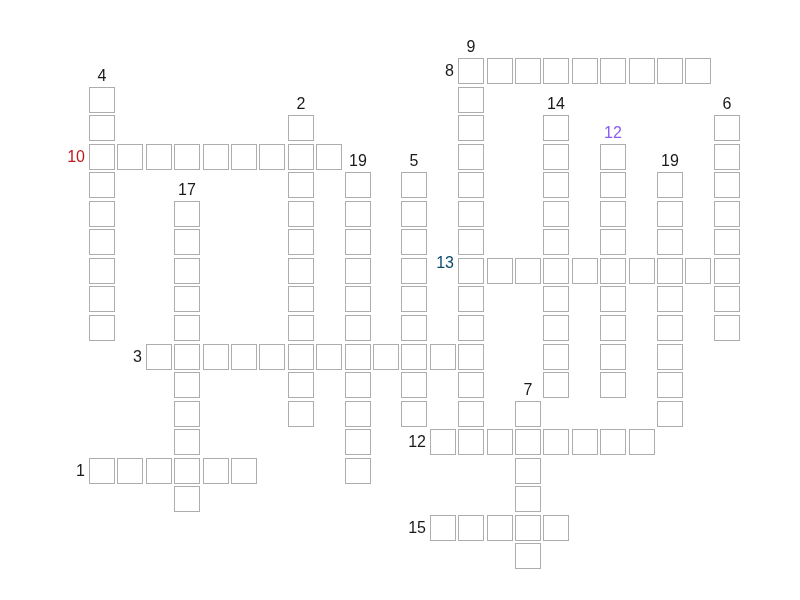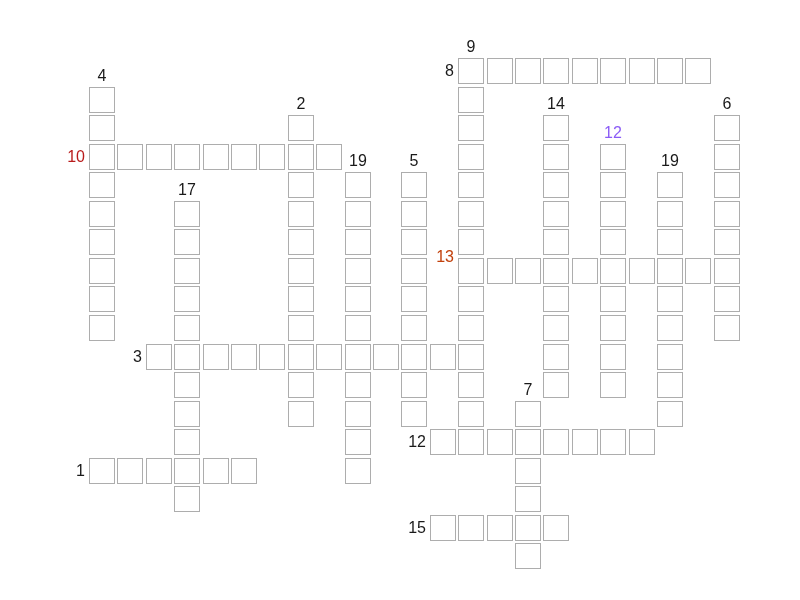--- a/index.html
+++ b/index.html
@@ -166,21 +166,21 @@
     <div class="cell" style="left: 600px; top: 344px; background: rgb(255, 255, 255); border-color: rgb(173, 173, 173);"></div>
     <div class="cell" style="left: 600px; top: 372px; background: rgb(255, 255, 255); border-color: rgb(173, 173, 173);"></div>
     <div class="num down" style="color: #8b5cf6; left: 600px; top: 124px;">12</div>
     <div class="cell" style="left: 487px; top: 258px; background: rgb(255, 255, 255); border-color: rgb(173, 173, 173);"></div>
     <div class="cell" style="left: 515px; top: 258px; background: rgb(255, 255, 255); border-color: rgb(173, 173, 173);"></div>
     <div class="cell" style="left: 543px; top: 258px; background: rgb(255, 255, 255); border-color: rgb(173, 173, 173);"></div>
     <div class="cell" style="left: 572px; top: 258px; background: rgb(255, 255, 255); border-color: rgb(173, 173, 173);"></div>
     <div class="cell" style="left: 629px; top: 258px; background: rgb(255, 255, 255); border-color: rgb(173, 173, 173);"></div>
     <div class="cell" style="left: 657px; top: 258px; background: rgb(255, 255, 255); border-color: rgb(173, 173, 173);"></div>
     <div class="cell" style="left: 685px; top: 258px; background: rgb(255, 255, 255); border-color: rgb(173, 173, 173);"></div>
-    <div class="num across" style="color: #c2410c; left: 424px; top: 244px;">13</div>
+    <div class="num across" style="color: #0c4a6e; left: 424px; top: 250px;">13</div>
     <div class="cell" style="left: 543px; top: 115px; background: rgb(255, 255, 255); border-color: rgb(173, 173, 173);"></div>
     <div class="cell" style="left: 543px; top: 144px; background: rgb(255, 255, 255); border-color: rgb(173, 173, 173);"></div>
     <div class="cell" style="left: 543px; top: 172px; background: rgb(255, 255, 255); border-color: rgb(173, 173, 173);"></div>
     <div class="cell" style="left: 543px; top: 201px; background: rgb(255, 255, 255); border-color: rgb(173, 173, 173);"></div>
     <div class="cell" style="left: 543px; top: 229px; background: rgb(255, 255, 255); border-color: rgb(173, 173, 173);"></div>
     <div class="cell" style="left: 543px; top: 286px; background: rgb(255, 255, 255); border-color: rgb(173, 173, 173);"></div>
     <div class="cell" style="left: 543px; top: 315px; background: rgb(255, 255, 255); border-color: rgb(173, 173, 173);"></div>
     <div class="cell" style="left: 543px; top: 344px; background: rgb(255, 255, 255); border-color: rgb(173, 173, 173);"></div>
     <div class="cell" style="left: 543px; top: 372px; background: rgb(255, 255, 255); border-color: rgb(173, 173, 173);"></div>
     <div class="num down" style="color: rgb(26, 26, 26); left: 543px; top: 95px;">14</div>

